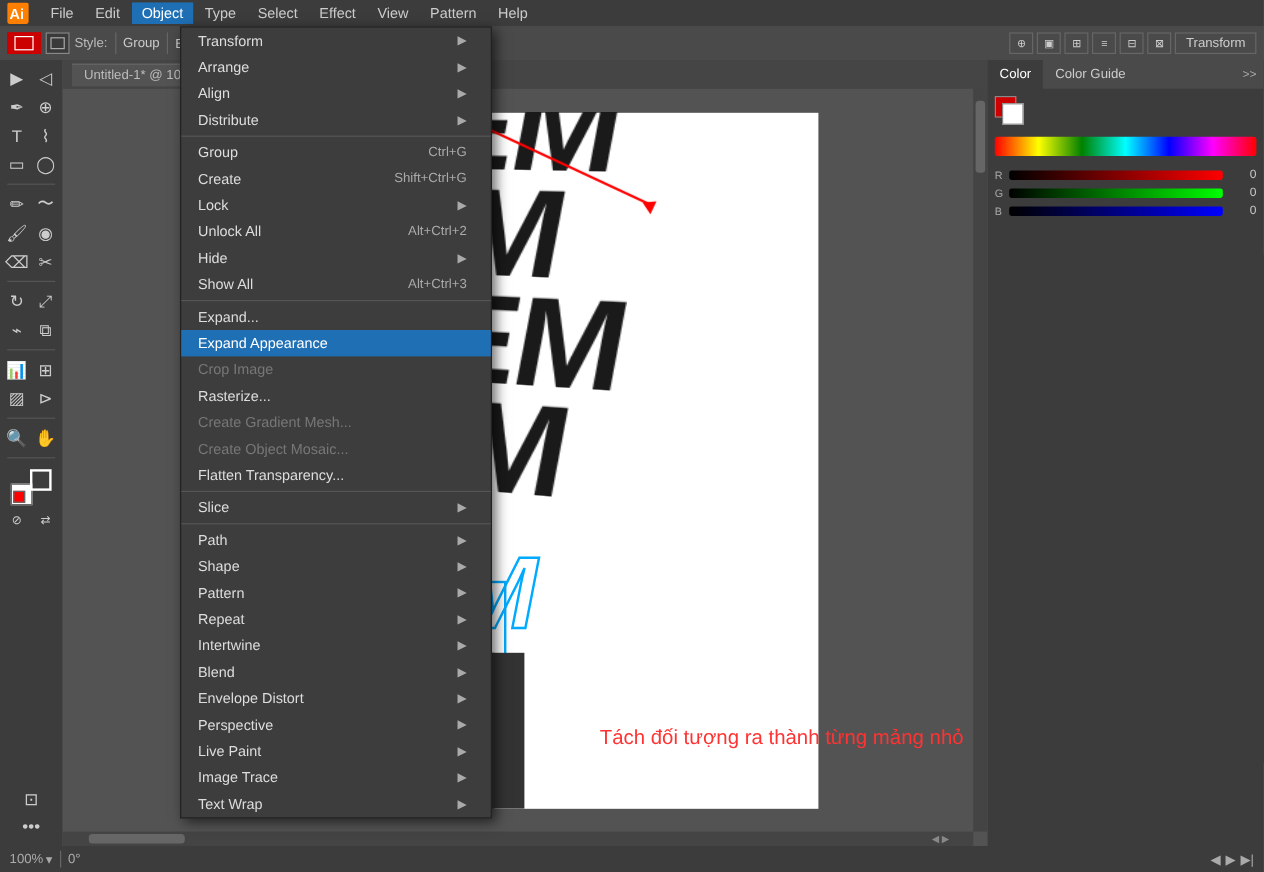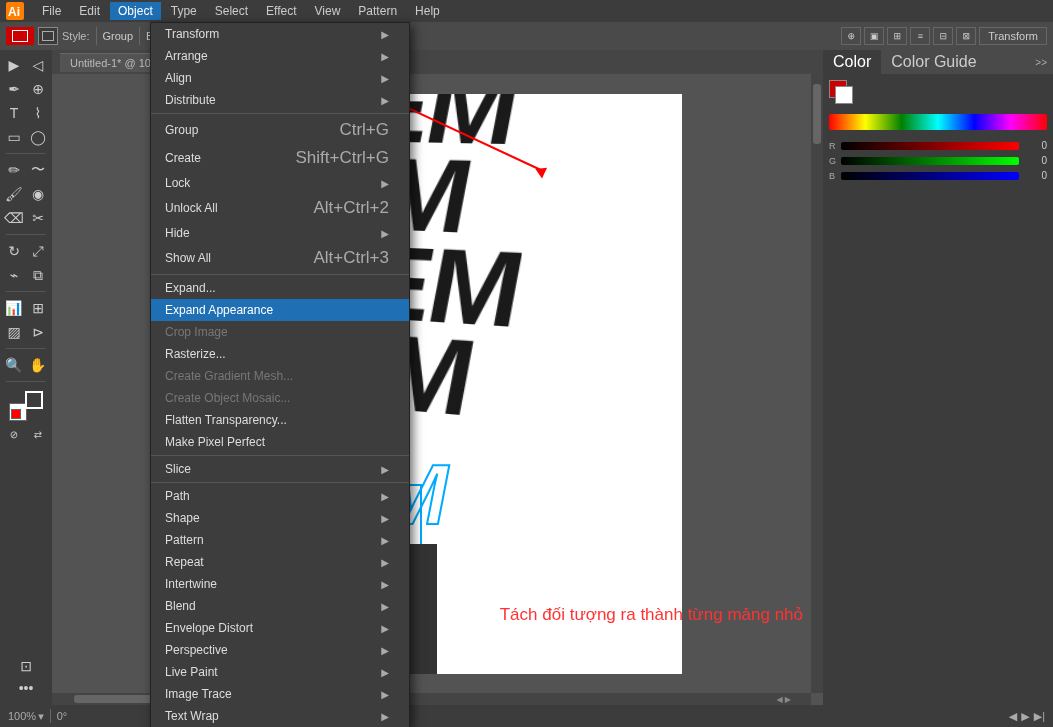--- a/index.html
+++ b/index.html
@@ -113,21 +113,21 @@
       background: #3c3c3c;
     }
     .panel-tabs {
       display: flex;
       align-items: center;
       background: #4a4a4a;
       height: 24px;
     }
     .panel-tab {
       padding: 20px 10px;
-      font-size: 16px;
+      font-size: 11px;
       color: #ccc;
       cursor: pointer;
       text-align: right;
     }
     .panel-tab.active {
       background: #3c3c3c;
       color: white;
     }
     .panel-expand {
       margin-left: auto;
@@ -173,21 +173,21 @@
     .menu-item.highlighted {
       background: #1f6fb5;
       color: white;
     }
     .menu-item.disabled {
       color: #777;
       cursor: default;
     }
     .menu-item .shortcut {
       color: #aaa;
-      font-size: 17px;
+      font-size: 11px;
       margin-left: 20px;
     }
     .menu-item .arrow {
       color: #aaa;
       font-size: 10px;
     }
     .menu-separator {
       height: 1px;
       background: #555;
       margin: 2px 0;
@@ -488,23 +488,20 @@
 
   <div class="menu-item disabled">
     <span class="menu-item-label">Create Object Mosaic...</span>
   </div>
 
 
   <div class="menu-item">
     <span class="menu-item-label">Flatten Transparency...</span>
   </div>
 
-  <div class="menu-item">
-    <span class="menu-item-label">Make Pixel Perfect</span>
-  </div>
   <div class="menu-separator"></div>
 
   <div class="menu-item">
     <span class="menu-item-label">Slice</span>
     <span class="arrow">▶</span>
   </div>
   <div class="menu-separator"></div>
 
   <div class="menu-item">
     <span class="menu-item-label">Path</span>

